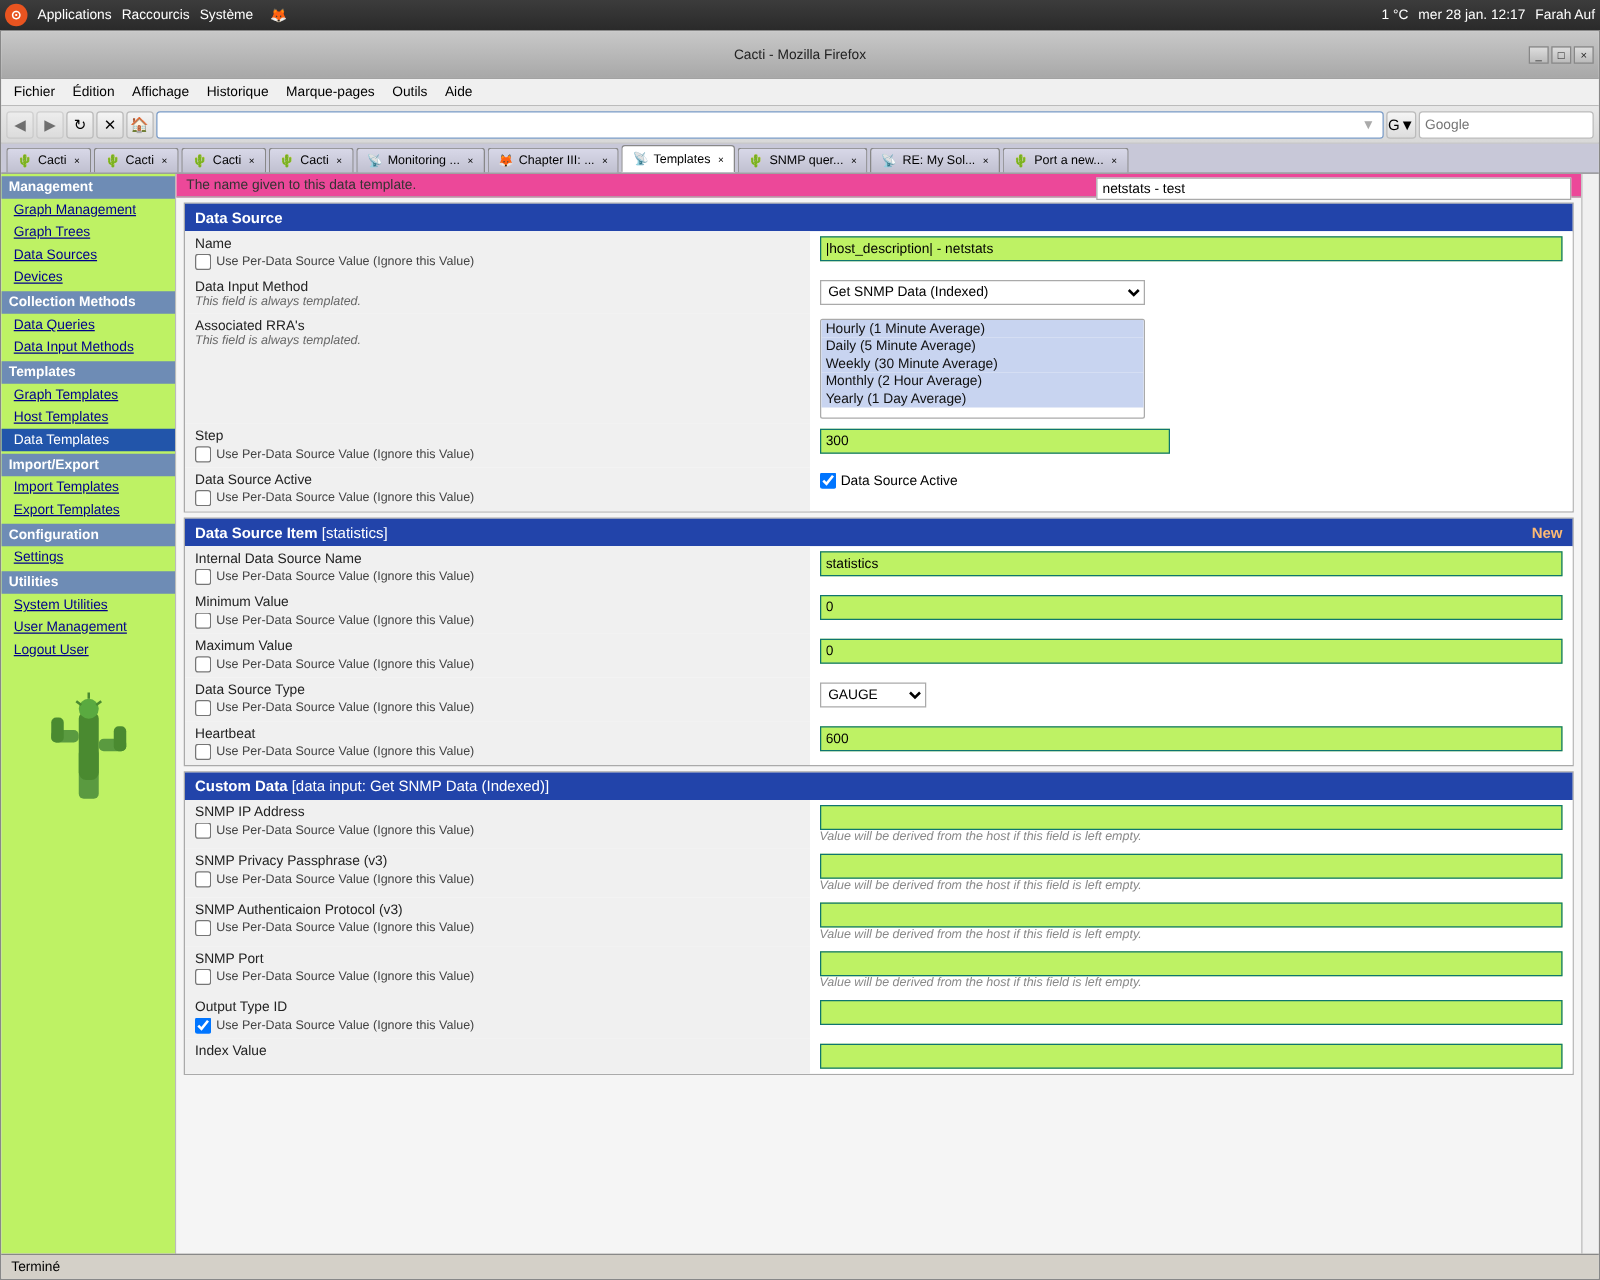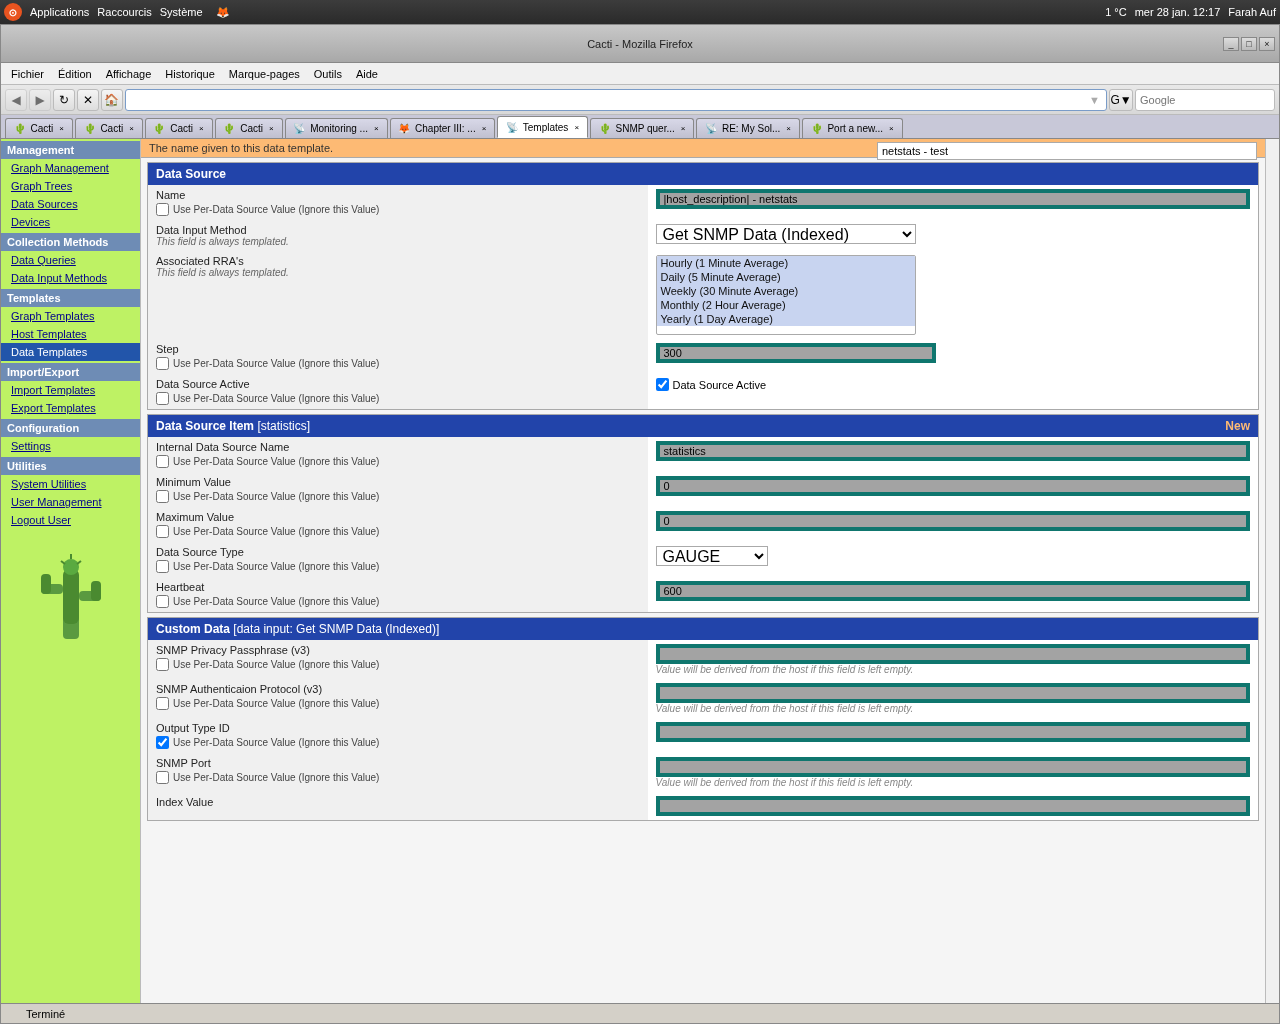--- a/index.html
+++ b/index.html
@@ -198,21 +198,21 @@
       display: block;
     }
 
     
     .content-area {
       flex: 1;
       overflow-y: auto;
       background: #f5f5f5;
     }
     .page-subheader {
-      background: #fdba74;
+      background: #ec4899;
       padding: 3px 8px;
       font-size: 11px;
       border-bottom: 1px solid #aaa;
       color: #333;
     }
 
     
     .form-section {
       margin: 4px 6px;
       border: 1px solid #aaa;
@@ -266,29 +266,29 @@
       display: flex;
       align-items: center;
       gap: 4px;
       margin-top: 2px;
       font-size: 10px;
       color: #444;
     }
     .form-input {
       width: 100%;
       height: 20px;
-      border: 4px solid #0f766e;
+      border: 1px solid #0f766e;
       padding: 1px 4px;
       font-size: 11px;
-      background: #a3a3a3;
+      background: #bef264;
     }
     .form-select {
       height: 20px;
       border: 1px solid #aaa;
-      font-size: 16px;
+      font-size: 11px;
       background: white;
       padding: 0 2px;
     }
     .rra-listbox {
       width: 260px;
       height: 80px;
       border: 1px solid #aaa;
       font-size: 11px;
       background: white;
       overflow-y: auto;
@@ -296,21 +296,21 @@
     .rra-listbox option { padding: 1px 4px; }
     .rra-listbox option:nth-child(odd) { background: #fff8e8; }
 
     
     .status-bar {
       height: 20px;
       background: #d4d0c8;
       border-top: 1px solid #888;
       display: flex;
       align-items: center;
-      padding: 0 25px;
+      padding: 0 8px;
       font-size: 11px;
       gap: 8px;
     }
 
     
     .content-area::-webkit-scrollbar { width: 14px; }
     .content-area::-webkit-scrollbar-track { background: #f0f0f0; }
     .content-area::-webkit-scrollbar-thumb { background: #aaa; border: 1px solid #888; }
     .value-hint {
       font-size: 10px;
@@ -656,73 +656,86 @@
       <div class="form-section">
         <div class="form-section-header">
           <span>
             <span>Custom Data</span>
             <span style="font-weight:normal;margin-top:44px;"> [data input: Get SNMP Data (Indexed)]</span>
           </span>
         </div>
         <table class="form-table">
 
           <tbody>
-
-          <tr>
-            <td class="label-cell">
-              <div class="field-label">SNMP Privacy Passphrase (v3)</div>
+              <tr>
+            <td class="label-cell">
+              <div class="field-label">SNMP IP Address</div>
               <div class="checkbox-row">
                 <input type="checkbox" style="">
                 <label>Use Per-Data Source Value (Ignore this Value)</label>
               </div>
             </td>
             <td class="value-cell">
               <input type="text" class="form-input" value="" style="">
               <div class="value-hint">Value will be derived from the host if this field is left empty.</div>
             </td>
           </tr>
 
           <tr>
             <td class="label-cell">
-              <div class="field-label">SNMP Authenticaion Protocol (v3)</div>
+              <div class="field-label">SNMP Privacy Passphrase (v3)</div>
               <div class="checkbox-row">
                 <input type="checkbox" style="">
                 <label>Use Per-Data Source Value (Ignore this Value)</label>
               </div>
             </td>
             <td class="value-cell">
               <input type="text" class="form-input" value="" style="">
               <div class="value-hint">Value will be derived from the host if this field is left empty.</div>
             </td>
           </tr>
 
           <tr>
             <td class="label-cell">
-              <div class="field-label">Output Type ID</div>
-              <div class="checkbox-row">
-                <input type="checkbox" checked="" style="">
-                <label>Use Per-Data Source Value (Ignore this Value)</label>
-              </div>
-            </td>
-            <td class="value-cell">
-              <input type="text" class="form-input" value="" style="">
-            </td>
-          </tr>
-
-          <tr>
-            <td class="label-cell">
-              <div class="field-label">SNMP Port</div>
+              <div class="field-label">SNMP Authenticaion Protocol (v3)</div>
               <div class="checkbox-row">
                 <input type="checkbox" style="">
                 <label>Use Per-Data Source Value (Ignore this Value)</label>
               </div>
             </td>
             <td class="value-cell">
               <input type="text" class="form-input" value="" style="">
               <div class="value-hint">Value will be derived from the host if this field is left empty.</div>
+            </td>
+          </tr>
+
+          <tr>
+            <td class="label-cell">
+              <div class="field-label">SNMP Port</div>
+              <div class="checkbox-row">
+                <input type="checkbox" style="">
+                <label>Use Per-Data Source Value (Ignore this Value)</label>
+              </div>
+            </td>
+            <td class="value-cell">
+              <input type="text" class="form-input" value="" style="">
+              <div class="value-hint">Value will be derived from the host if this field is left empty.</div>
+            </td>
+          </tr>
+
+          <tr>
+            <td class="label-cell">
+              <div class="field-label">Output Type ID</div>
+              <div class="checkbox-row">
+                <input type="checkbox" checked="" style="">
+                <label>Use Per-Data Source Value (Ignore this Value)</label>
+              </div>
+            </td>
+            <td class="value-cell">
+              <input type="text" class="form-input" value="" style="">
             </td>
           </tr>
 
           <tr>
             <td class="label-cell">
               <div class="field-label">Index Value</div>
             </td>
             <td class="value-cell">
               <input type="text" class="form-input" value="" style="">
             </td>

